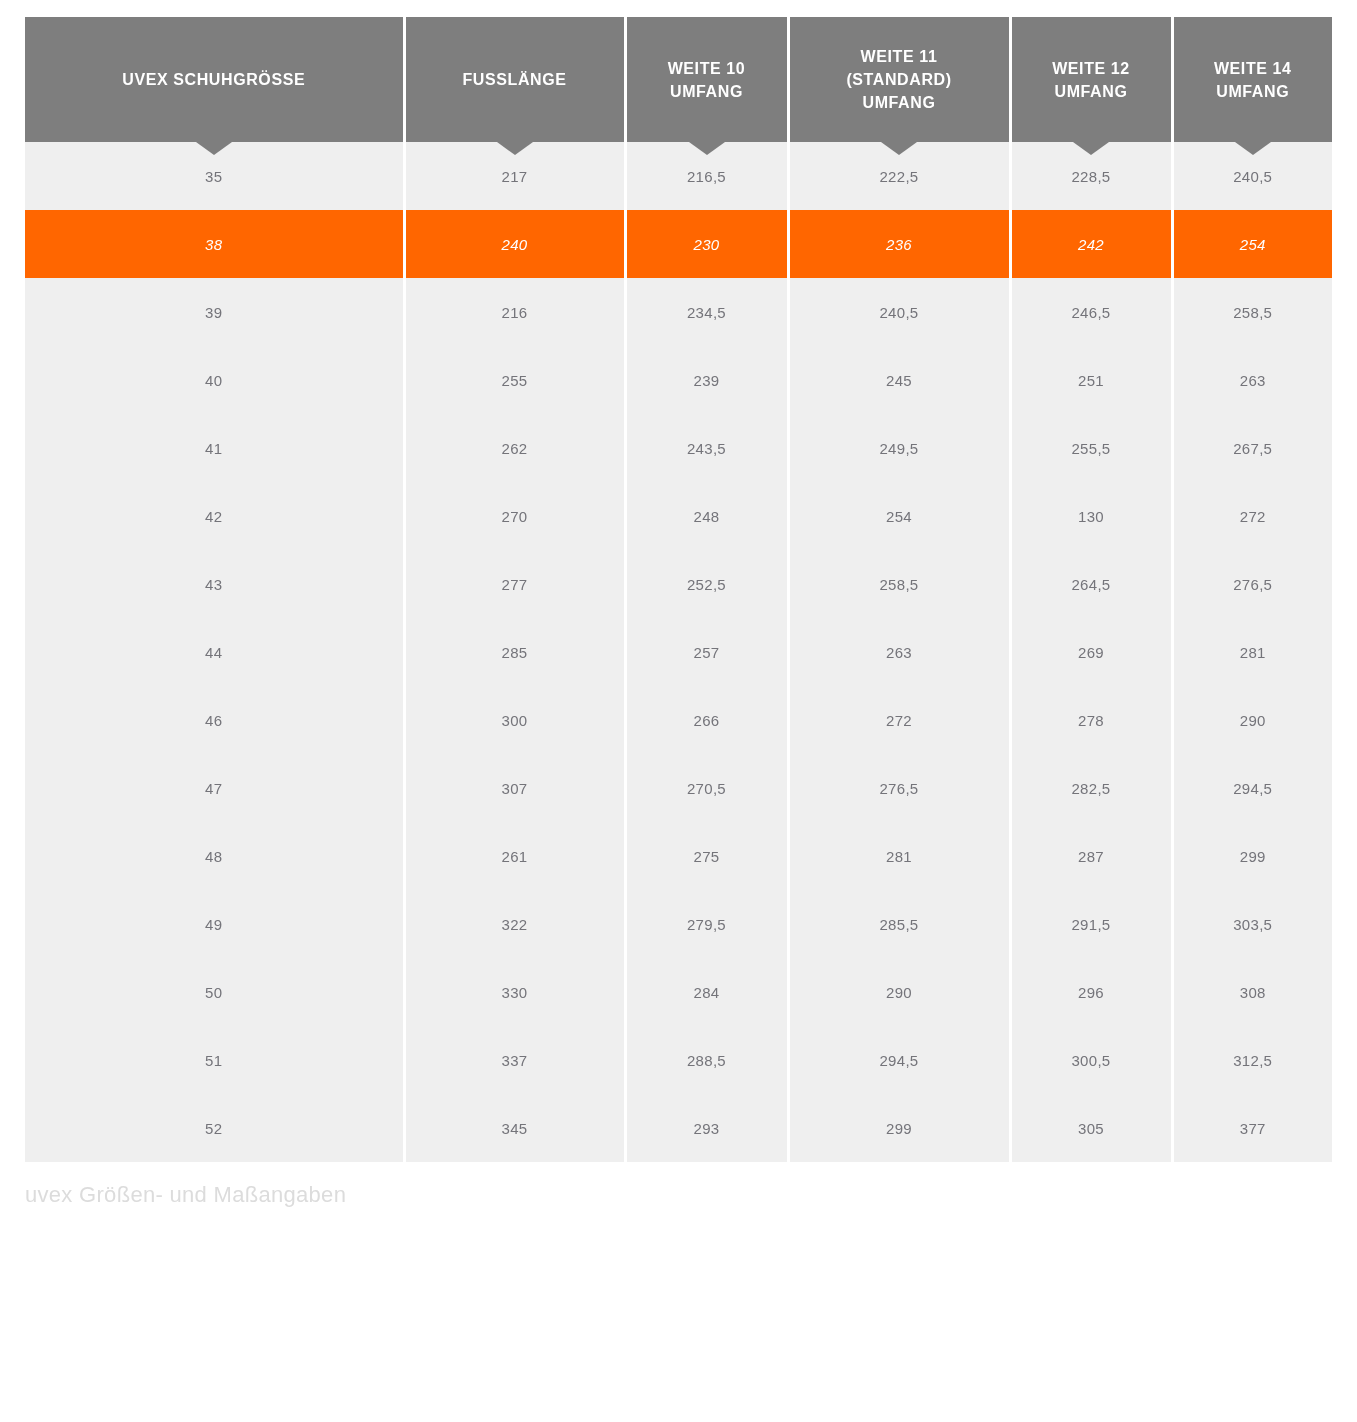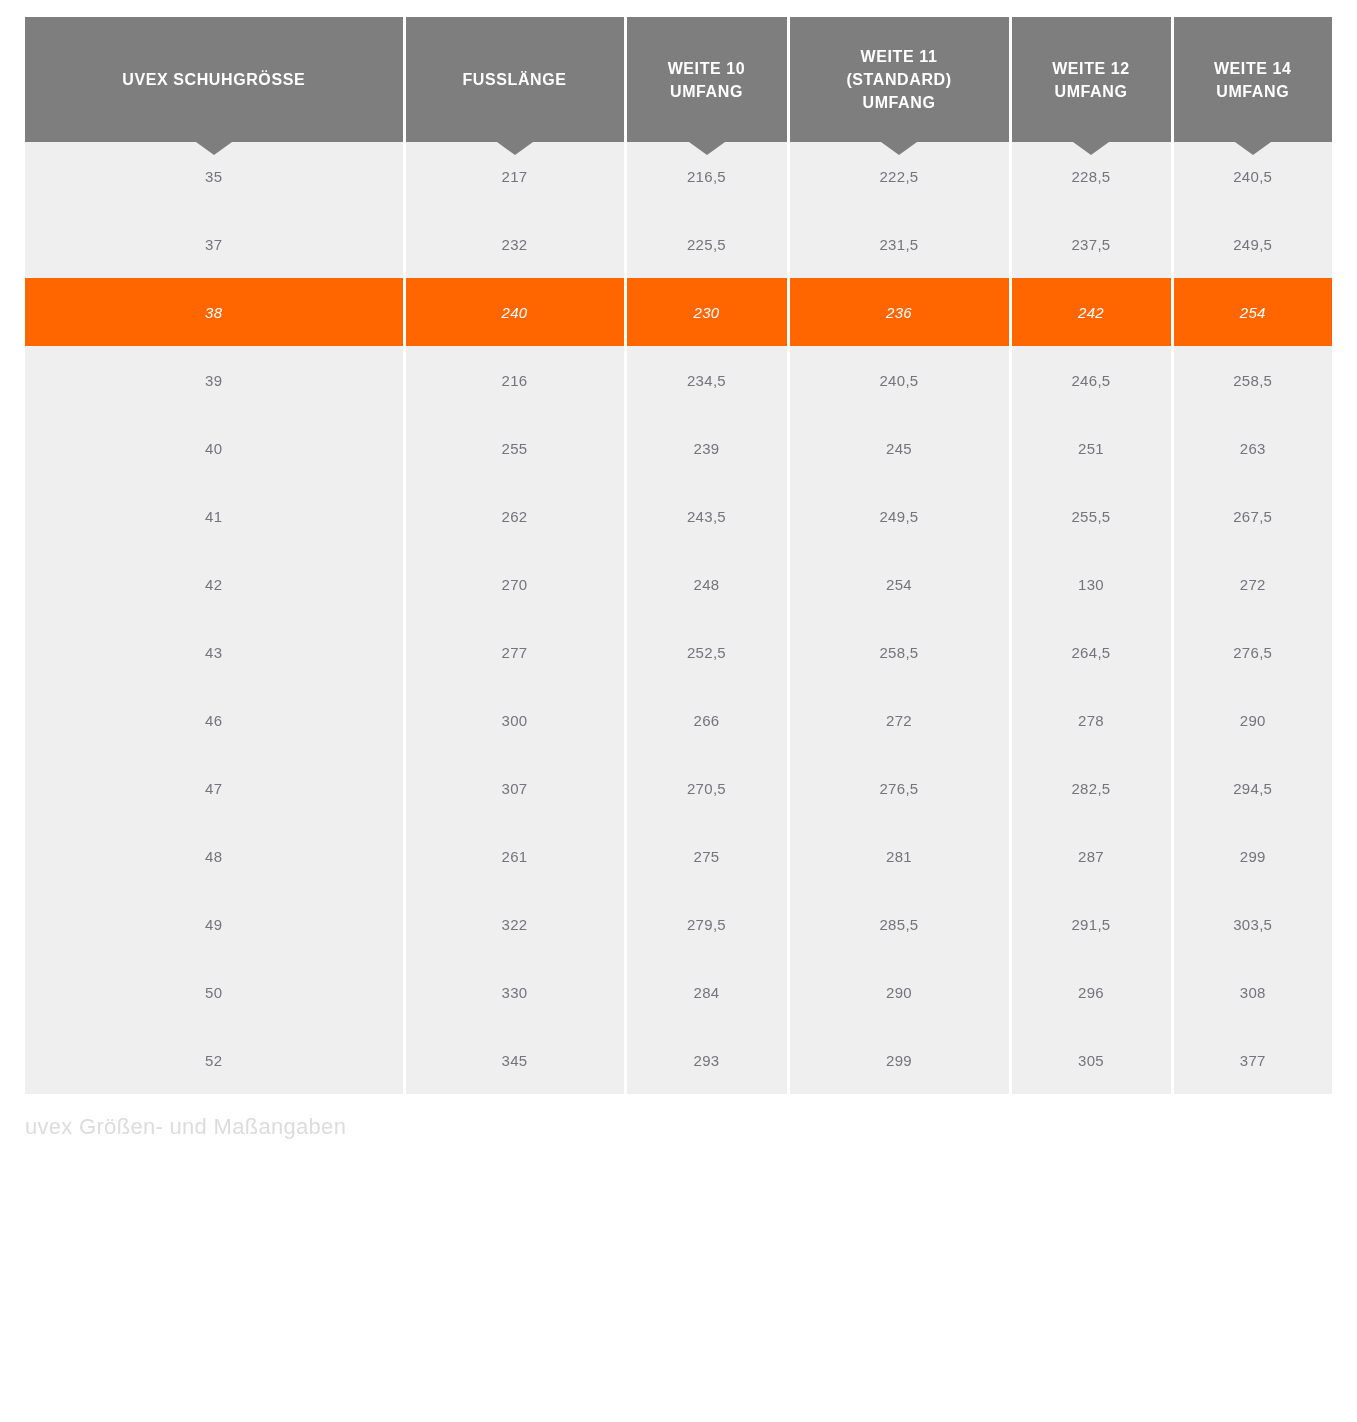--- a/index.html
+++ b/index.html
@@ -97,28 +97,20 @@
     </thead>
     <tbody id="table-body">
         <tr>
           <td>35</td>
           <td>217</td>
           <td>216,5</td>
           <td>222,5</td>
           <td>228,5</td>
           <td>240,5</td>
         </tr>
-        <tr>
-          <td>37</td>
-          <td>232</td>
-          <td>225,5</td>
-          <td>231,5</td>
-          <td>237,5</td>
-          <td>249,5</td>
-        </tr>
         <tr class="highlight">
           <td>38</td>
           <td>240</td>
           <td>230</td>
           <td>236</td>
           <td>242</td>
           <td>254</td>
         </tr>
         <tr>
           <td>39</td>
@@ -154,20 +146,28 @@
         </tr>
         <tr>
           <td>43</td>
           <td>277</td>
           <td>252,5</td>
           <td>258,5</td>
           <td>264,5</td>
           <td>276,5</td>
         </tr>
         <tr>
+          <td>44</td>
+          <td>285</td>
+          <td>257</td>
+          <td>263</td>
+          <td>269</td>
+          <td>281</td>
+        </tr>
+        <tr>
           <td>46</td>
           <td>300</td>
           <td>266</td>
           <td>272</td>
           <td>278</td>
           <td>290</td>
         </tr>
         <tr>
           <td>47</td>
           <td>307</td>
@@ -194,20 +194,28 @@
         </tr>
         <tr>
           <td>50</td>
           <td>330</td>
           <td>284</td>
           <td>290</td>
           <td>296</td>
           <td>308</td>
         </tr>
         <tr>
+          <td>51</td>
+          <td>337</td>
+          <td>288,5</td>
+          <td>294,5</td>
+          <td>300,5</td>
+          <td>312,5</td>
+        </tr>
+        <tr>
           <td>52</td>
           <td>345</td>
           <td>293</td>
           <td>299</td>
           <td>305</td>
           <td>377</td>
         </tr>
       </tbody>
   </table>
   <div class="caption">uvex Größen- und Maßangaben</div>

